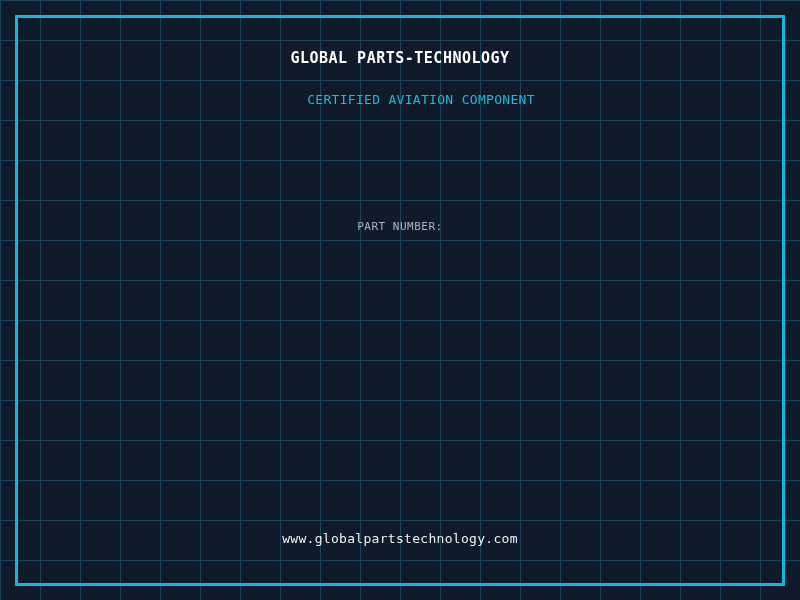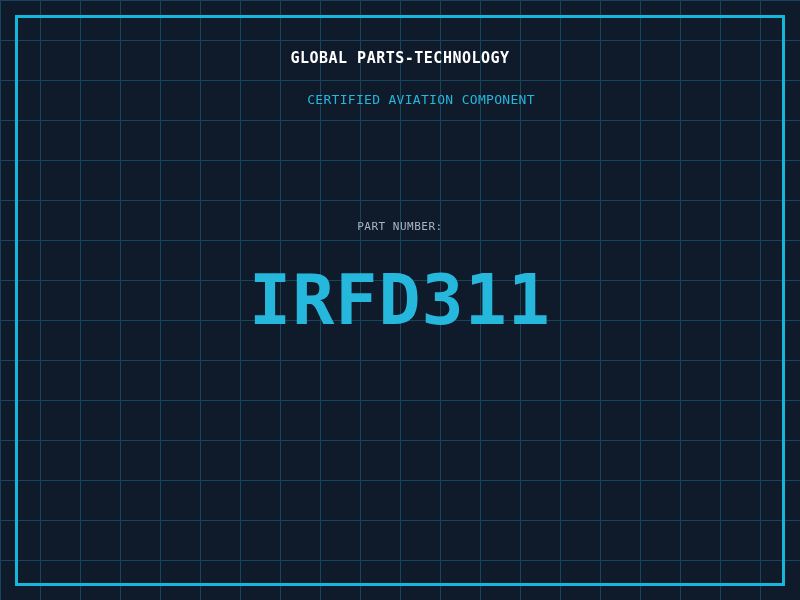--- a/index.html
+++ b/index.html
@@ -88,15 +88,15 @@
 
 <div class="stage">
   <div class="frame"></div>
 
   <div class="txt brand-title">GLOBAL PARTS-TECHNOLOGY</div>
 
   <div class="txt cert-subtitle">CERTIFIED AVIATION COMPONENT</div>
 
   <div class="txt part-label">PART NUMBER:</div>
 
-  <div class="txt part-number">IRFD311</div>
 
+  <div class="txt website-url">www.globalpartstechnology.com</div>
 </div>
 
 </body></html>

